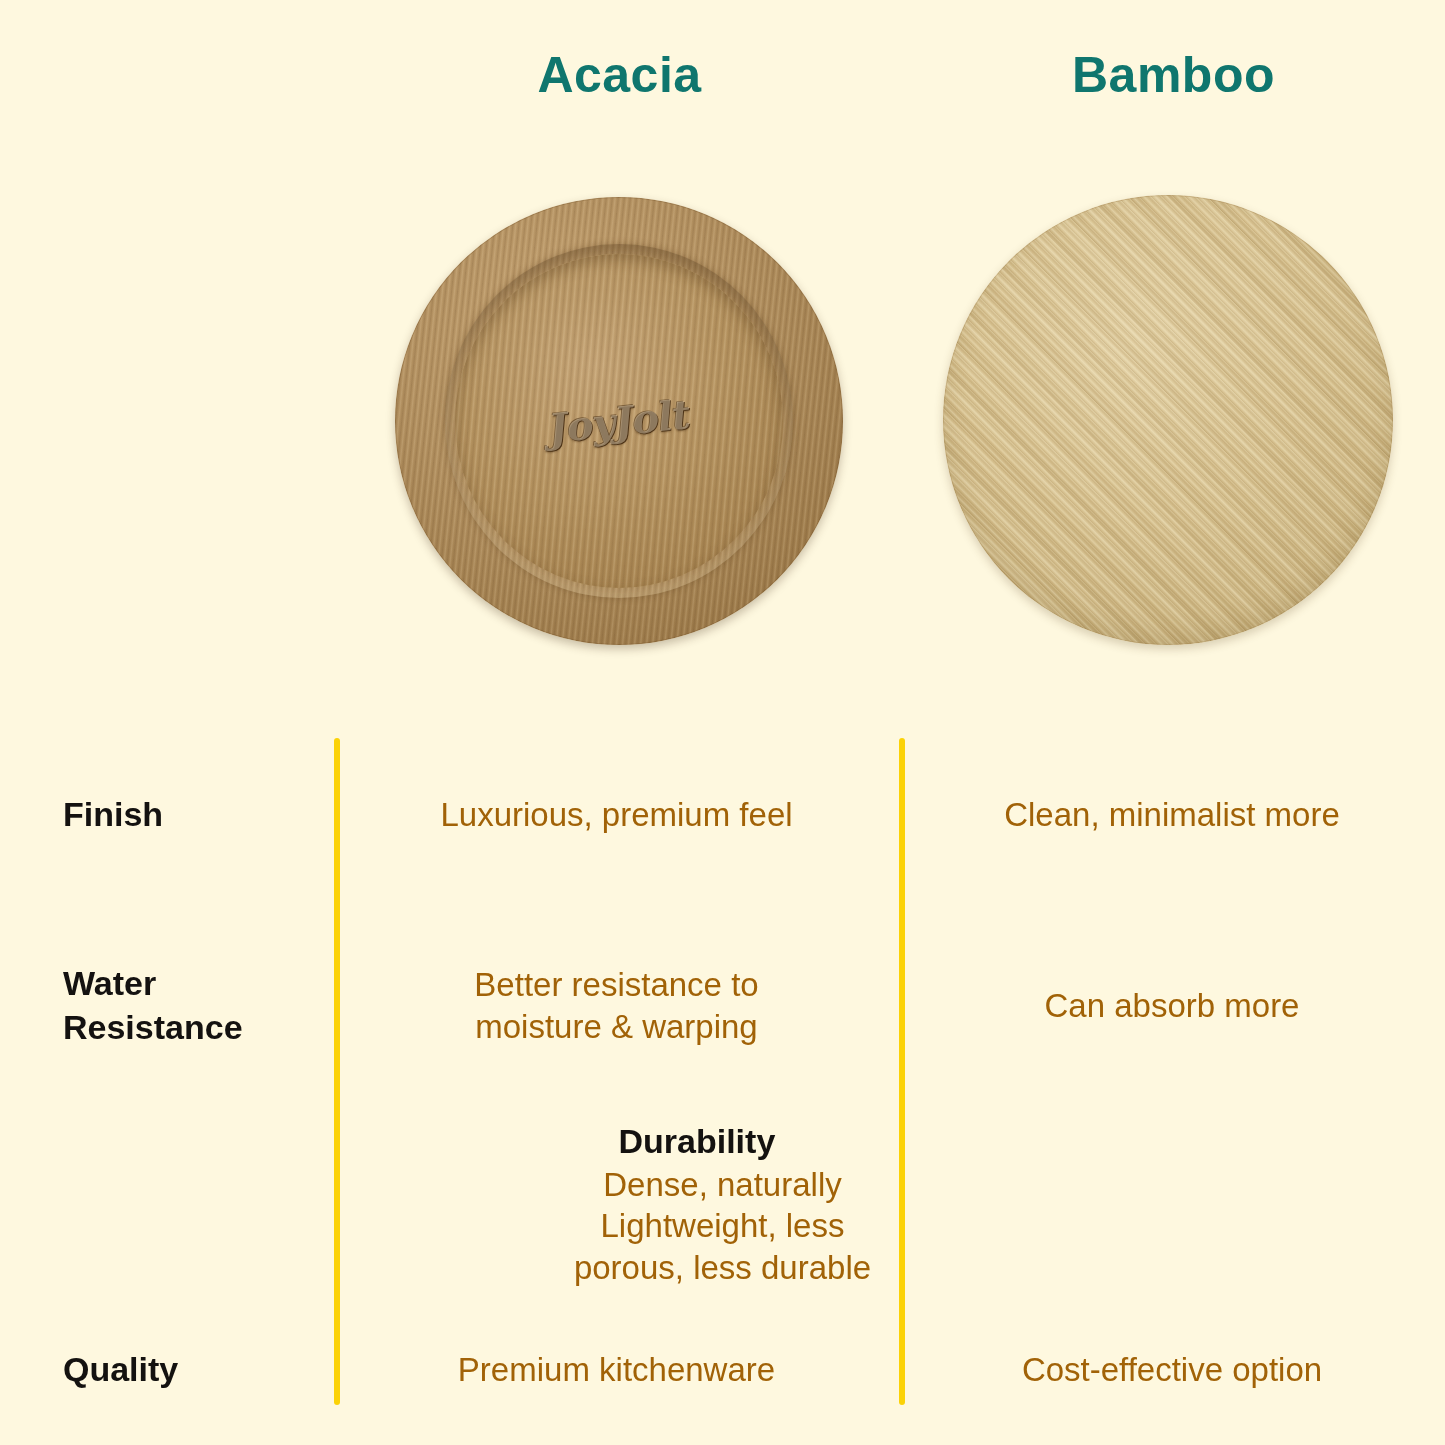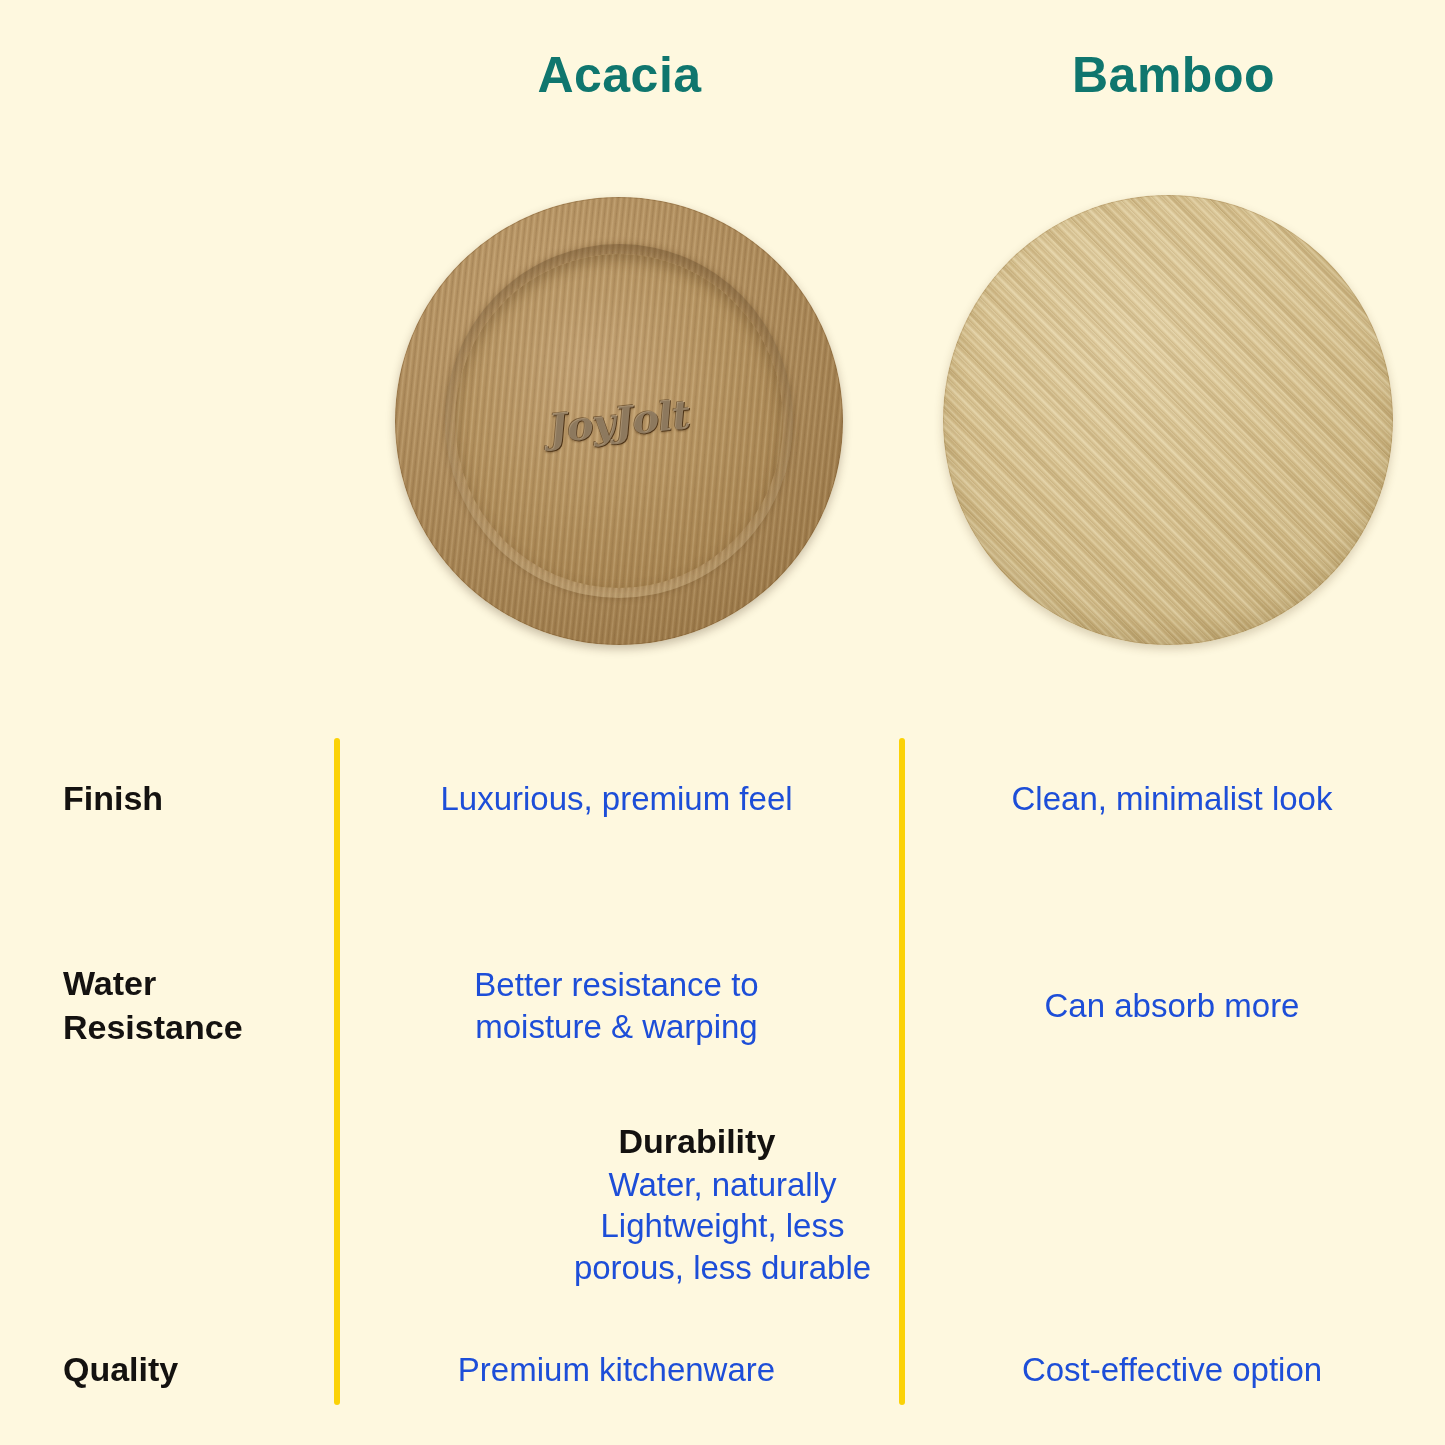--- a/index.html
+++ b/index.html
@@ -199,41 +199,41 @@
   .divider.d1 { left: 334px; }
   .divider.d2 { left: 899px; }
 
   .row {
     position: absolute;
     left: 0;
     width: 1445px;
     display: flex;
     align-items: center;
   }
-  .row.r1 { top: 4px;  height: 150px; }
+  .row.r1 { top: 20px;  height: 150px; }
   .row.r2 { top: 196px; height: 180px; }
   .row.r3 { top: 400px; height: 165px; flex-direction: column; }
   .row.r4 { top: 590px; height: 120px; }
 
   .cell-label {
     width: 334px;
     padding-left: 63px;
     padding-right: 14px;
     font-size: 34px;
     font-weight: 700;
     line-height: 1.28;
     color: #141210;
     text-align: left;
   }
 
   .cell-value {
     font-size: 33px;
     font-weight: 400;
     line-height: 1.27;
-    color: #1d4ed8;
+    color: #a16207;
     text-align: center;
     padding: 0 26px;
   }
   .cell-value.acacia-cell { width: 565px; }
   .cell-value.bamboo-cell { width: 546px; }
 </style>
 </head>
 <body>
 
 <div class="page">
@@ -261,41 +261,41 @@
   </div>
 
   <div class="table">
 
     <div class="divider d1"></div>
     <div class="divider d2"></div>
 
     <div class="row r1">
       <div class="cell-label">Finish</div>
       <div class="cell-value acacia-cell">Luxurious, premium feel</div>
-      <div class="cell-value bamboo-cell">Clean, minimalist look</div>
+      <div class="cell-value bamboo-cell">Clean, minimalist more</div>
     </div>
 
     <div class="row r2">
       <div class="cell-label">
         <div>Water</div>
         <div>Resistance</div>
       </div>
       <div class="cell-value acacia-cell">
         <div>Better resistance to</div>
         <div>moisture &amp; warping</div>
       </div>
       <div class="cell-value bamboo-cell">
         <div>Can absorb more</div>
       </div>
     </div>
 
     <div class="row r3">
       <div class="cell-label">Durability</div>
       <div class="cell-value acacia-cell">
-        <div>Water, naturally</div>
+        <div>Dense, naturally</div>
       </div>
       <div class="cell-value bamboo-cell">
         <div>Lightweight, less</div>
         <div>porous, less durable</div>
       </div>
     </div>
 
     <div class="row r4">
       <div class="cell-label">Quality</div>
       <div class="cell-value acacia-cell">Premium kitchenware</div>

